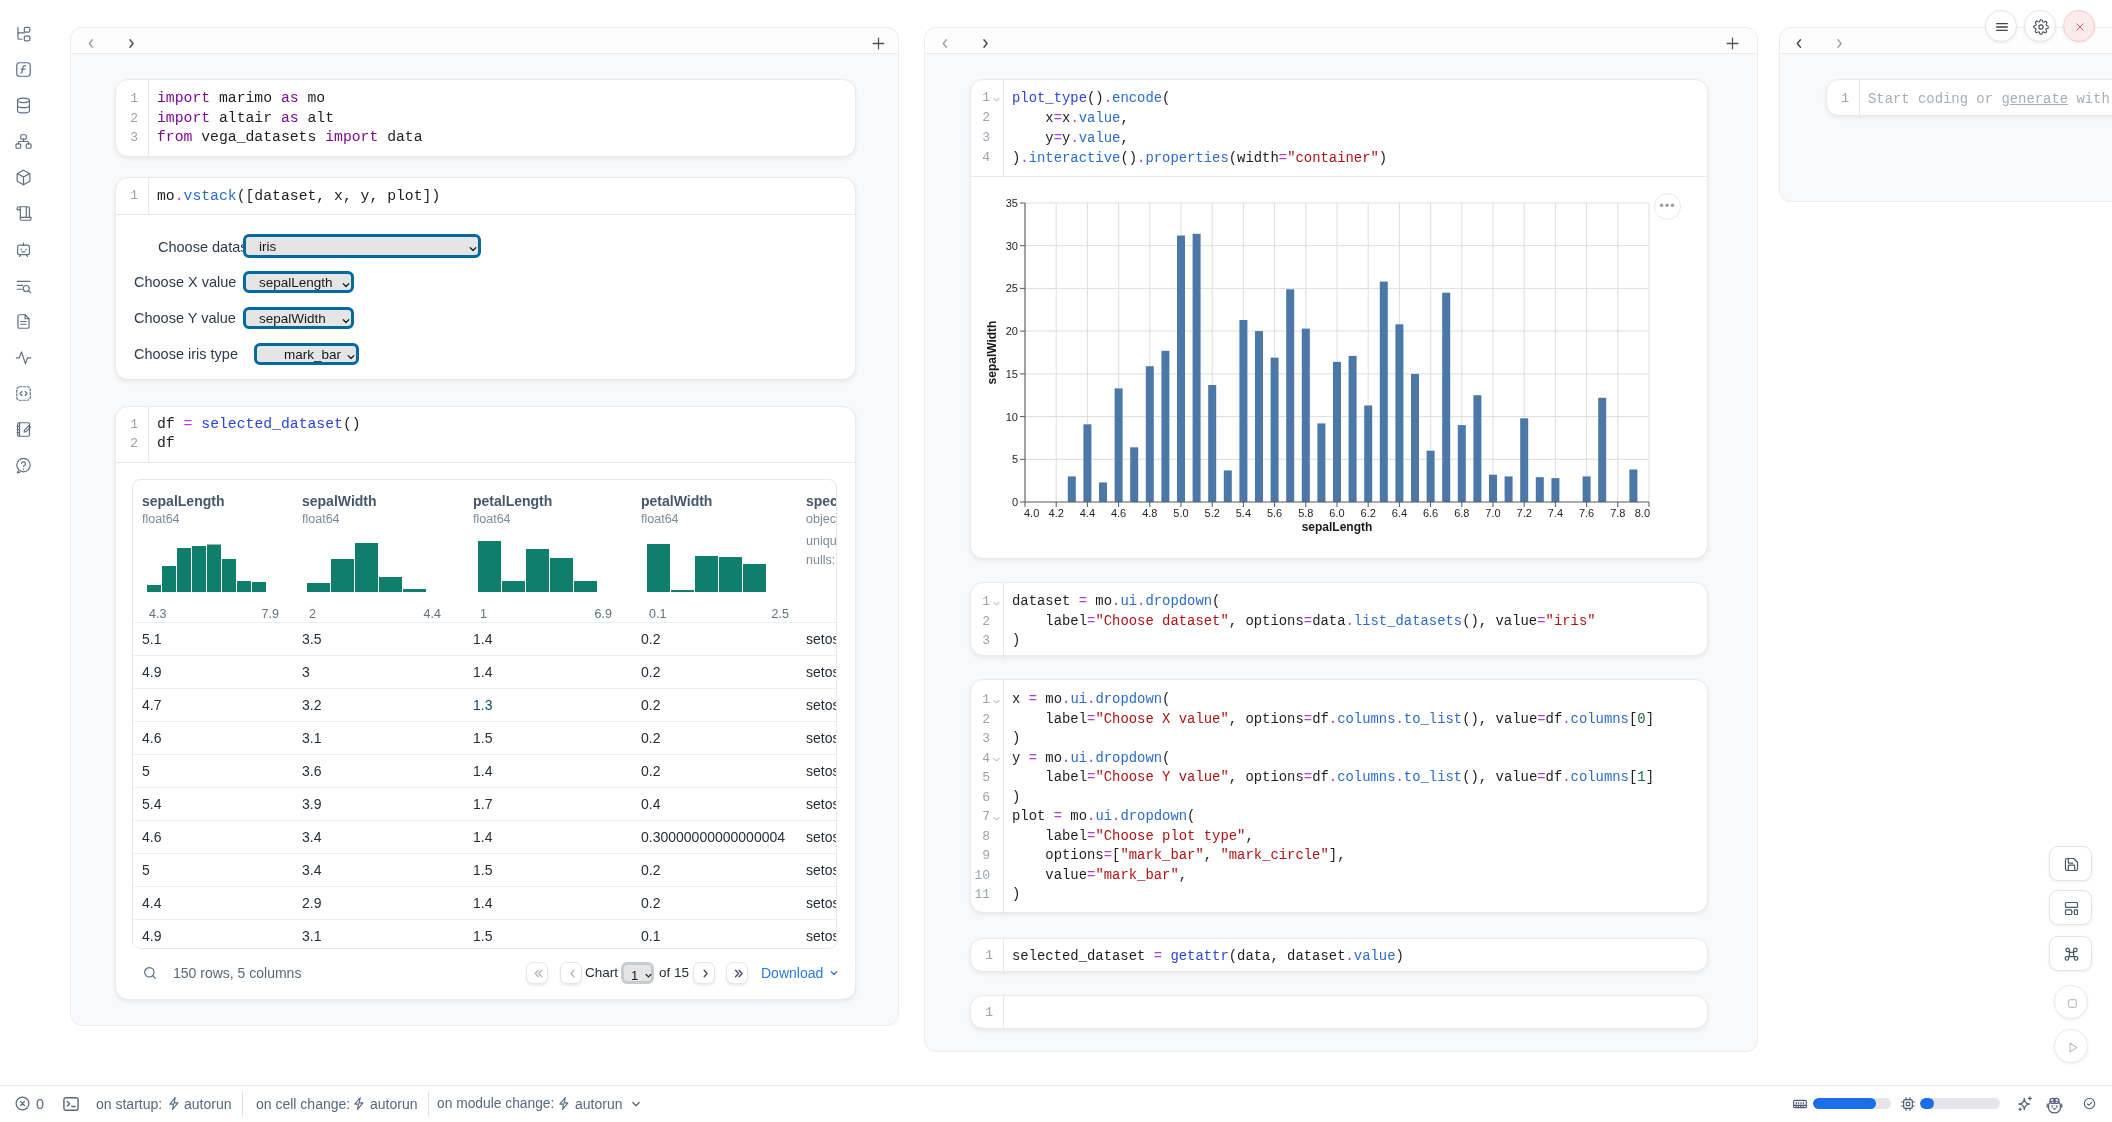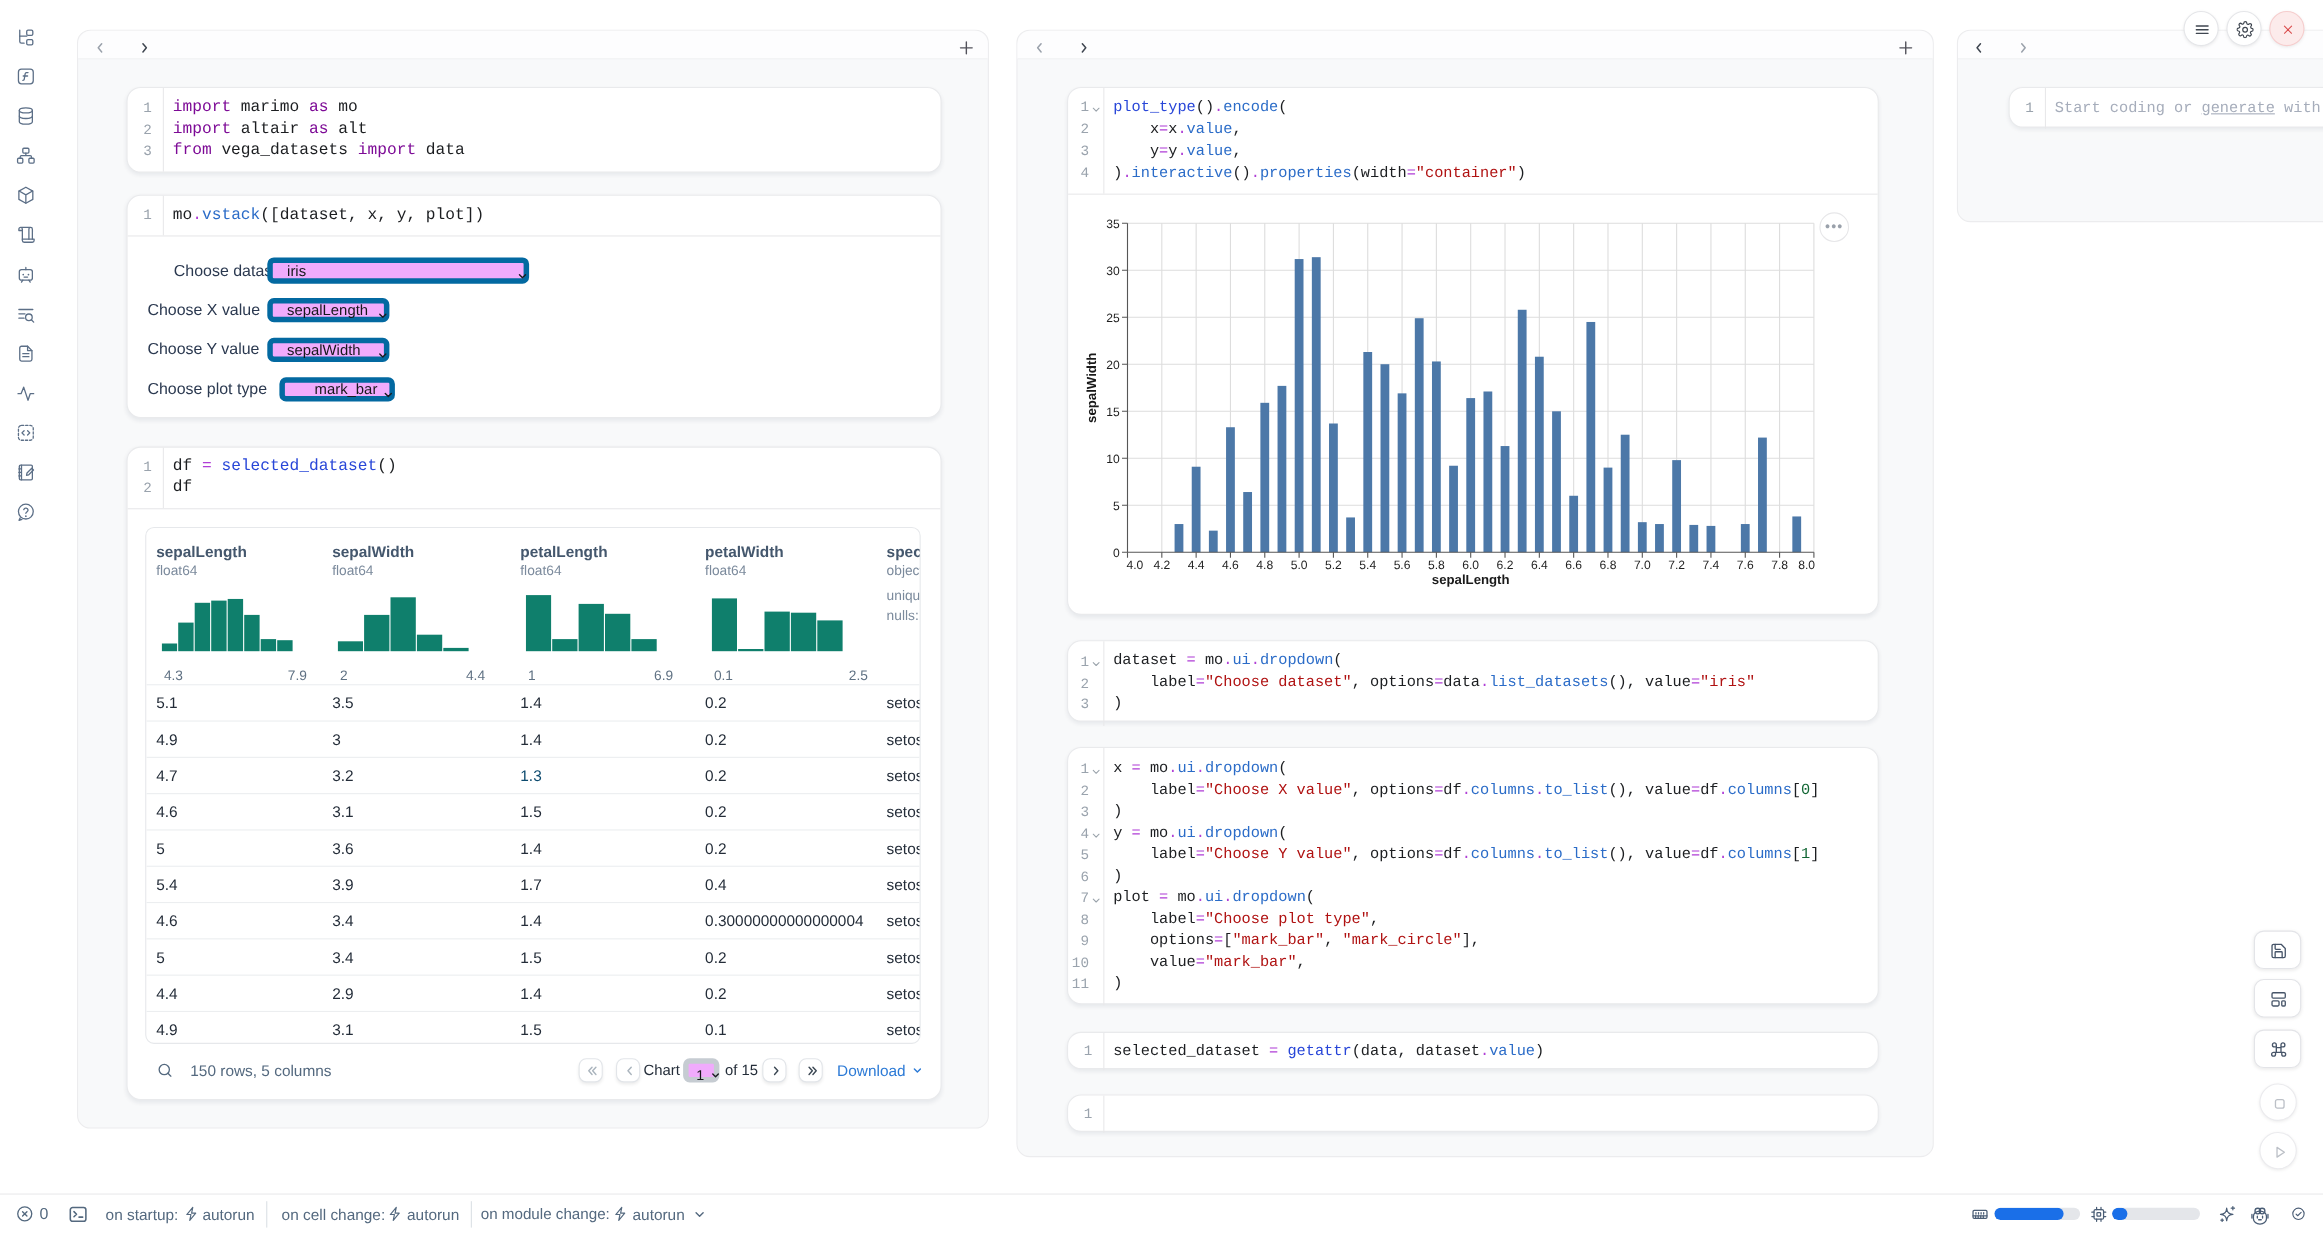--- a/index.html
+++ b/index.html
@@ -12,21 +12,21 @@
 .gut{width:33px;flex:0 0 33px;text-align:right;padding-right:10px;color:#9aa3ad;
  border-right:1px solid #e8e8ea;font-family:"Liberation Mono",monospace;font-size:13px;position:relative}
 .gut.wc{padding-right:13px}
 pre.code{margin:0;padding-left:8px;font-family:"Liberation Mono",monospace;color:#1c1e21;white-space:pre}
 .k{color:#7d0a96}
 .o{color:#b03fd6}
 .f{color:#2846d8}
 .p{color:#2b6cc8}
 .s{color:#b01212}
 .n{color:#116633}
-.sel{position:absolute;background:#f0abfc;border:5px solid #0369a1;border-radius:6px;
+.sel{position:absolute;background:#e5e5e5;border:3px solid #0369a1;border-radius:6px;
  color:#16181b;font-size:13.5px}
 .t{position:absolute;white-space:pre}
 </style></head><body>
 <svg class="abs" style="left:14px;top:25px" width="19" height="19" viewBox="0 0 24 24" fill="none" stroke="#5c6f87" stroke-width="1.5" stroke-linecap="round" stroke-linejoin="round">
     <path d="M5 3v13a2 2 0 0 0 2 2h3"></path>
     <rect x="13" y="14" width="7" height="6" rx="1.5"></rect>
     <rect x="13" y="3" width="7" height="6" rx="1.5"></rect>
     <path d="M5 10h8"></path>
   </svg>
 <svg class="abs" style="left:14px;top:60px" width="19" height="19" viewBox="0 0 24 24" fill="none" stroke="#5c6f87" stroke-width="1.5" stroke-linecap="round" stroke-linejoin="round">
@@ -155,21 +155,21 @@
         <path d="M6.5 9.5 12 15l5.5-5.5"></path>
       </svg>
     </div>
     <div class="t" style="left:18px;top:129.6px;font-size:14.5px;color:#2b3950;font-weight:normal;line-height:20.9px;">Choose Y value</div>
     <div class="sel" style="left:127px;top:129px;width:111px;height:22px">
       <div style="position:absolute;left:13px;top:50%;transform:translateY(-50%);font-size:13.5px">sepalWidth</div>
       <svg class="abs" style="left:94px;top:5px" width="12" height="12" viewBox="0 0 24 24" fill="none" stroke="#1b1e22" stroke-width="2.6" stroke-linecap="round" stroke-linejoin="round">
         <path d="M6.5 9.5 12 15l5.5-5.5"></path>
       </svg>
     </div>
-    <div class="t" style="left:18px;top:165.6px;font-size:14.5px;color:#2b3950;font-weight:normal;line-height:20.9px;">Choose plot type</div>
+    <div class="t" style="left:18px;top:165.6px;font-size:14.5px;color:#2b3950;font-weight:normal;line-height:20.9px;">Choose iris type</div>
     <div class="sel" style="left:138px;top:165px;width:105px;height:22px">
       <div style="position:absolute;left:27px;top:50%;transform:translateY(-50%);font-size:13.5px">mark_bar</div>
       <svg class="abs" style="left:88px;top:5px" width="12" height="12" viewBox="0 0 24 24" fill="none" stroke="#1b1e22" stroke-width="2.6" stroke-linecap="round" stroke-linejoin="round">
         <path d="M6.5 9.5 12 15l5.5-5.5"></path>
       </svg>
     </div>
   </div>
 <div class="cell" style="left:115px;top:406px;width:741px;height:594px">
     <div style="display:flex;padding:7.5px 0">
       <div class="gut" style="margin:-7.5px 0 0;padding-top:7.5px;height:55px">

